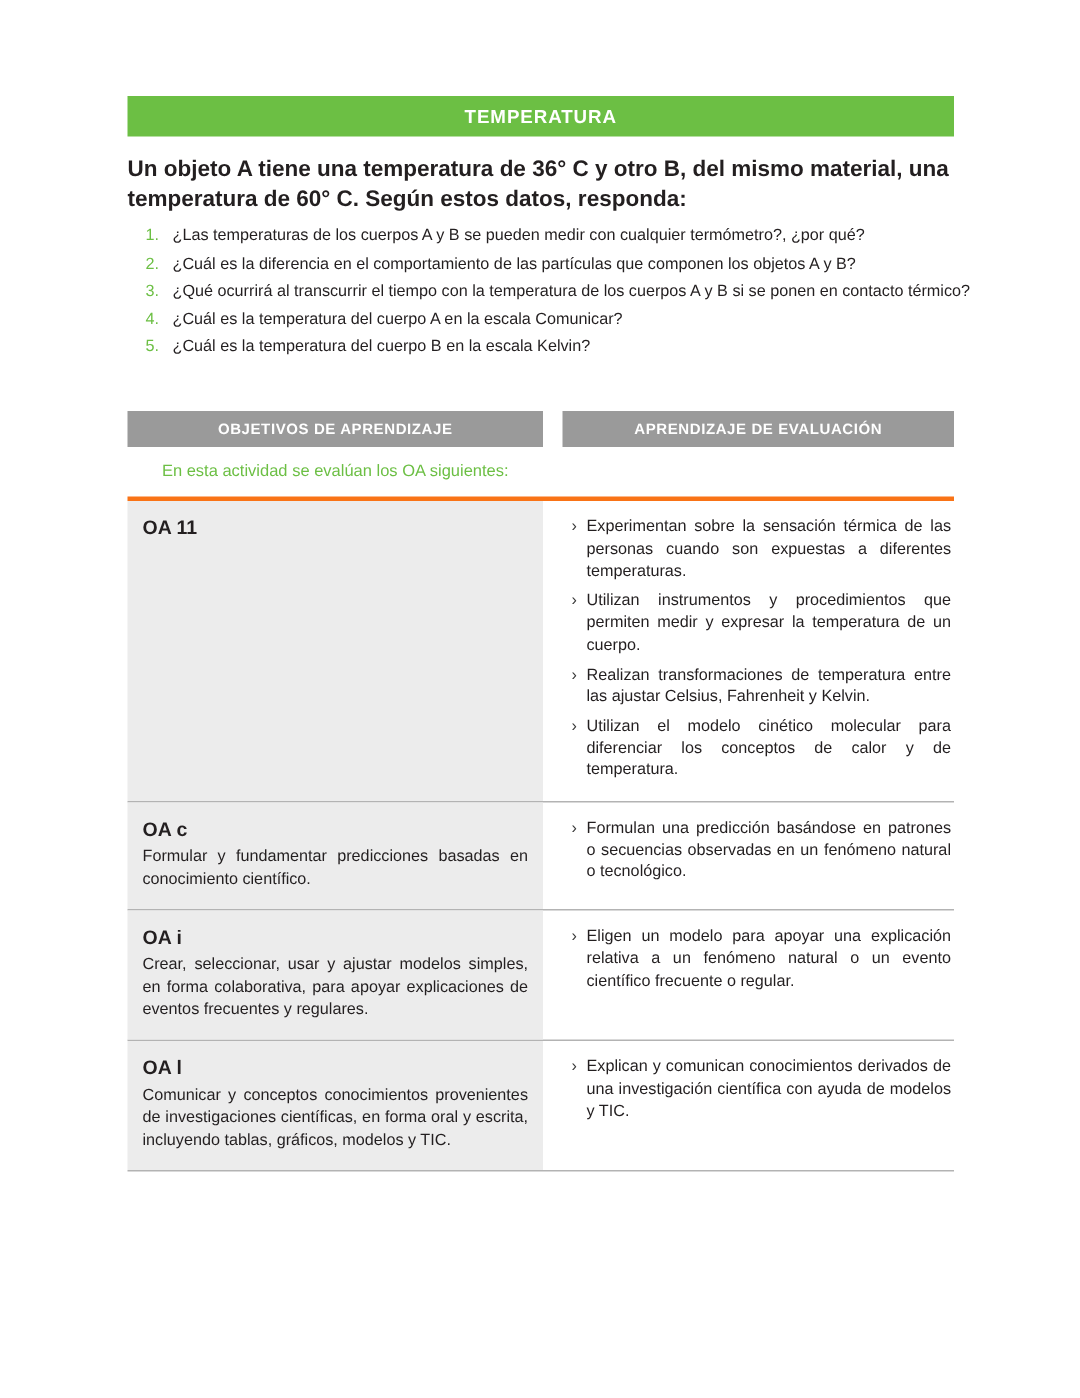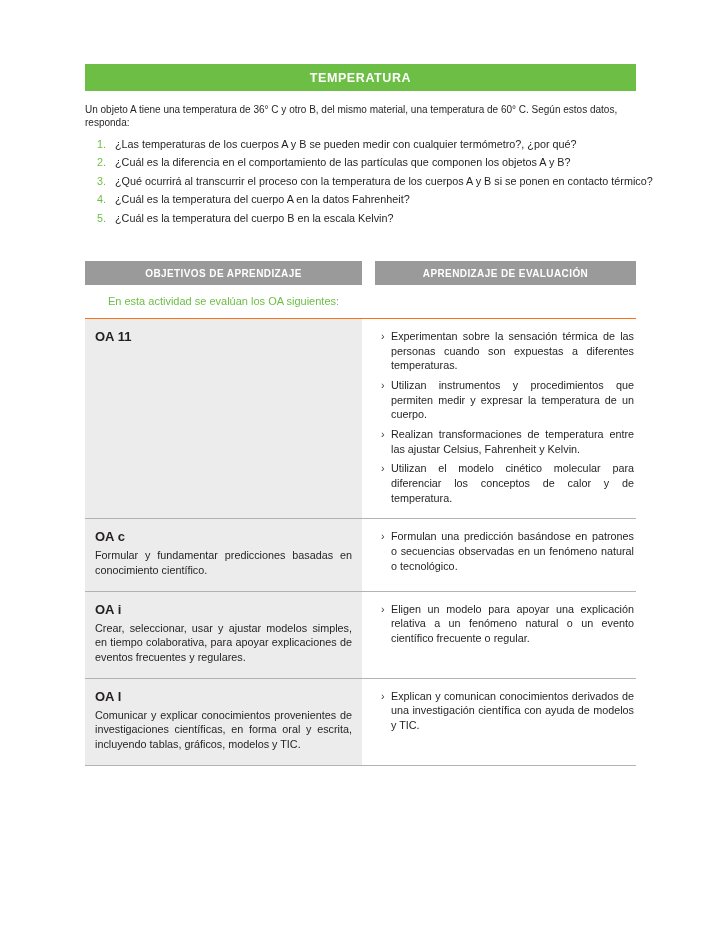--- a/index.html
+++ b/index.html
@@ -28,23 +28,24 @@
     justify-content: center;
     color: #ffffff;
     font-size: 12.5px;
     font-weight: bold;
     letter-spacing: 0.6px;
   }
 
   
   .intro {
     margin: 12px 0 8px 0;
-    font-size: 10px;
+    font-size: 15px;
     line-height: 1.34;
     color: #231f20;
+    font-weight: bold;
   }
 
   
   .questions { margin: 0 0 0 0; }
   .q {
     display: flex;
     font-size: 10.8px;
     line-height: 1.2;
     margin-bottom: 5.5px;
     align-items: baseline;
@@ -69,21 +70,21 @@
   .head .cell {
     background: #9a9a9a;
     color: #ffffff;
     font-size: 10px;
     font-weight: bold;
     text-align: center;
     padding: 7px 0 6px 0;
     letter-spacing: 0.4px;
   }
 
-  .subhead { border-bottom: 1px solid #f97316; }
+  .subhead { border-bottom: 3px solid #f97316; }
   .subhead .cell {
     color: #6cbf44;
     font-size: 11px;
     text-align: center;
     padding: 9px 16px 10px 16px;
     line-height: 1.32;
   }
 
   .body-row { border-bottom: 1px solid #b3b3b3; }
   .body-row .col-left {
@@ -138,25 +139,25 @@
       <div class="q">
         <span class="q-num">1.</span>
         <span class="q-text">¿Las temperaturas de los cuerpos A y B se pueden medir con cualquier termómetro?, ¿por qué?</span>
       </div>
       <div class="q">
         <span class="q-num">2.</span>
         <span class="q-text">¿Cuál es la diferencia en el comportamiento de las partículas que componen los objetos A y B?</span>
       </div>
       <div class="q">
         <span class="q-num">3.</span>
-        <span class="q-text">¿Qué ocurrirá al transcurrir el proceso con la temperatura de los cuerpos A y B si se ponen en contacto térmico?</span>
+        <span class="q-text">¿Qué ocurrirá al transcurrir el tiempo con la temperatura de los cuerpos A y B si se ponen en contacto térmico?</span>
       </div>
       <div class="q">
         <span class="q-num">4.</span>
-        <span class="q-text">¿Cuál es la temperatura del cuerpo A en la datos Fahrenheit?</span>
+        <span class="q-text">¿Cuál es la temperatura del cuerpo A en la escala Comunicar?</span>
       </div>
       <div class="q">
         <span class="q-num">5.</span>
         <span class="q-text">¿Cuál es la temperatura del cuerpo B en la escala Kelvin?</span>
       </div>
     </div>
 
     <div class="tbl">
 
       <div class="tbl-row head">
@@ -201,34 +202,34 @@
           <div class="ind">
             <span class="ind-marker">›</span>
             <span class="ind-text">Formulan una predicción basándose en patrones o secuencias observadas en un fenómeno natural o tecnológico.</span>
           </div>
         </div>
       </div>
 
       <div class="tbl-row body-row">
         <div class="col-left">
           <div class="oa-title">OA i</div>
-          <div class="oa-desc">Crear, seleccionar, usar y ajustar modelos simples, en tiempo colaborativa, para apoyar explicaciones de eventos frecuentes y regulares.</div>
+          <div class="oa-desc">Crear, seleccionar, usar y ajustar modelos simples, en forma colaborativa, para apoyar explicaciones de eventos frecuentes y regulares.</div>
         </div>
         <div class="col-right">
           <div class="ind">
             <span class="ind-marker">›</span>
             <span class="ind-text">Eligen un modelo para apoyar una explicación relativa a un fenómeno natural o un evento científico frecuente o regular.</span>
           </div>
         </div>
       </div>
 
       <div class="tbl-row body-row">
         <div class="col-left">
           <div class="oa-title">OA l</div>
-          <div class="oa-desc">Comunicar y explicar conocimientos provenientes de investigaciones científicas, en forma oral y escrita, incluyendo tablas, gráficos, modelos y TIC.</div>
+          <div class="oa-desc">Comunicar y conceptos conocimientos provenientes de investigaciones científicas, en forma oral y escrita, incluyendo tablas, gráficos, modelos y TIC.</div>
         </div>
         <div class="col-right">
           <div class="ind">
             <span class="ind-marker">›</span>
             <span class="ind-text">Explican y comunican conocimientos derivados de una investigación científica con ayuda de modelos y TIC.</span>
           </div>
         </div>
       </div>
 
     </div>

